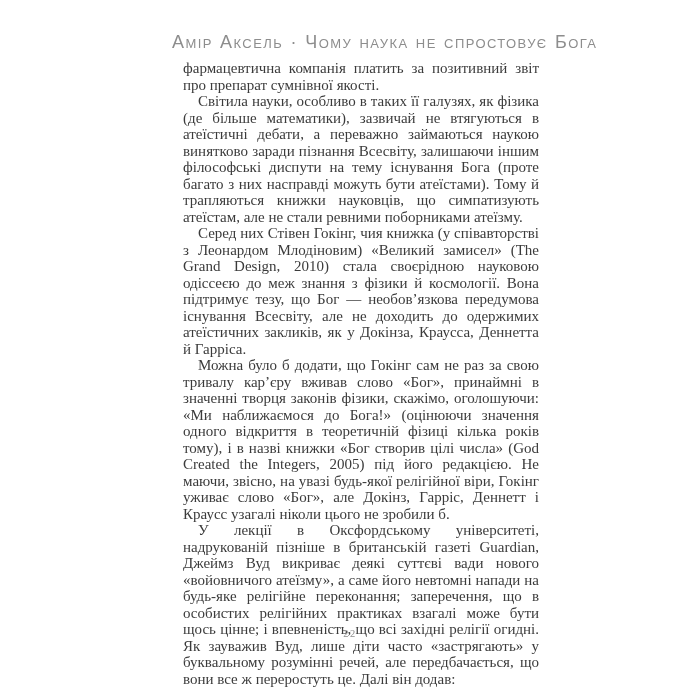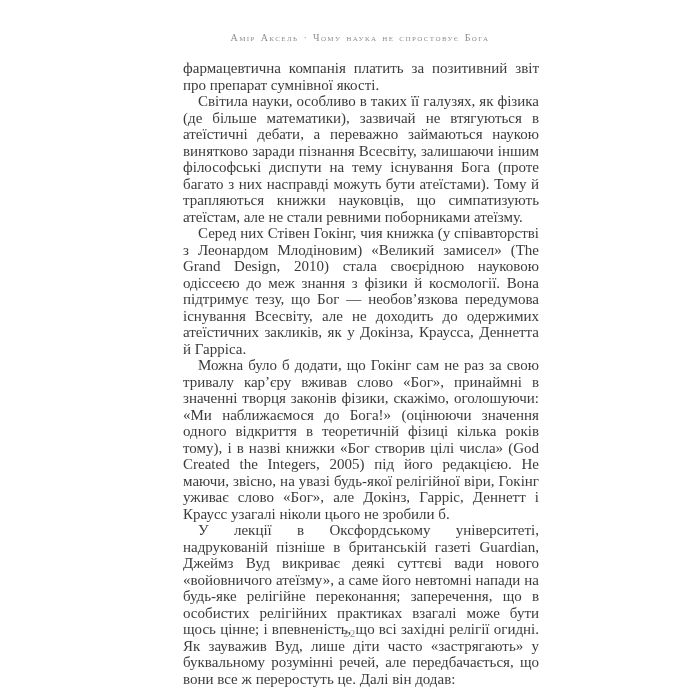--- a/index.html
+++ b/index.html
@@ -18,23 +18,23 @@
     height: 700px;
     background: #ffffff;
     font-family: "Liberation Serif", serif;
   }
   .running-header {
     position: absolute;
     top: 32px;
     left: 172px;
     width: 376px;
     text-align: center;
-    font-family: Liberation Serif, serif;
+    font-family: Liberation Sans, sans-serif;
     font-variant: small-caps;
-    font-size: 10px;
+    font-size: 18px;
     letter-spacing: 1.4px;
     word-spacing: 1px;
     color: #8d8d8d;
     white-space: nowrap;
   }
   .body-text {
     position: absolute;
     top: 60px;
     left: 183px;
     width: 356px;

